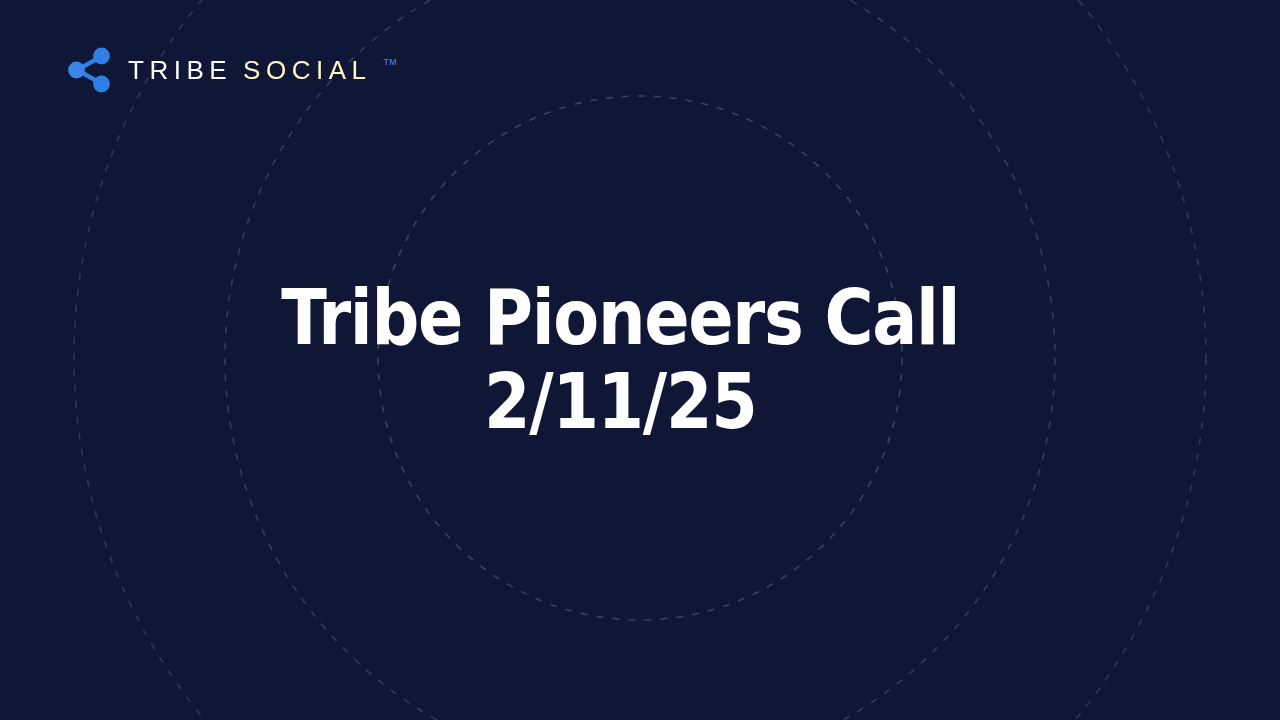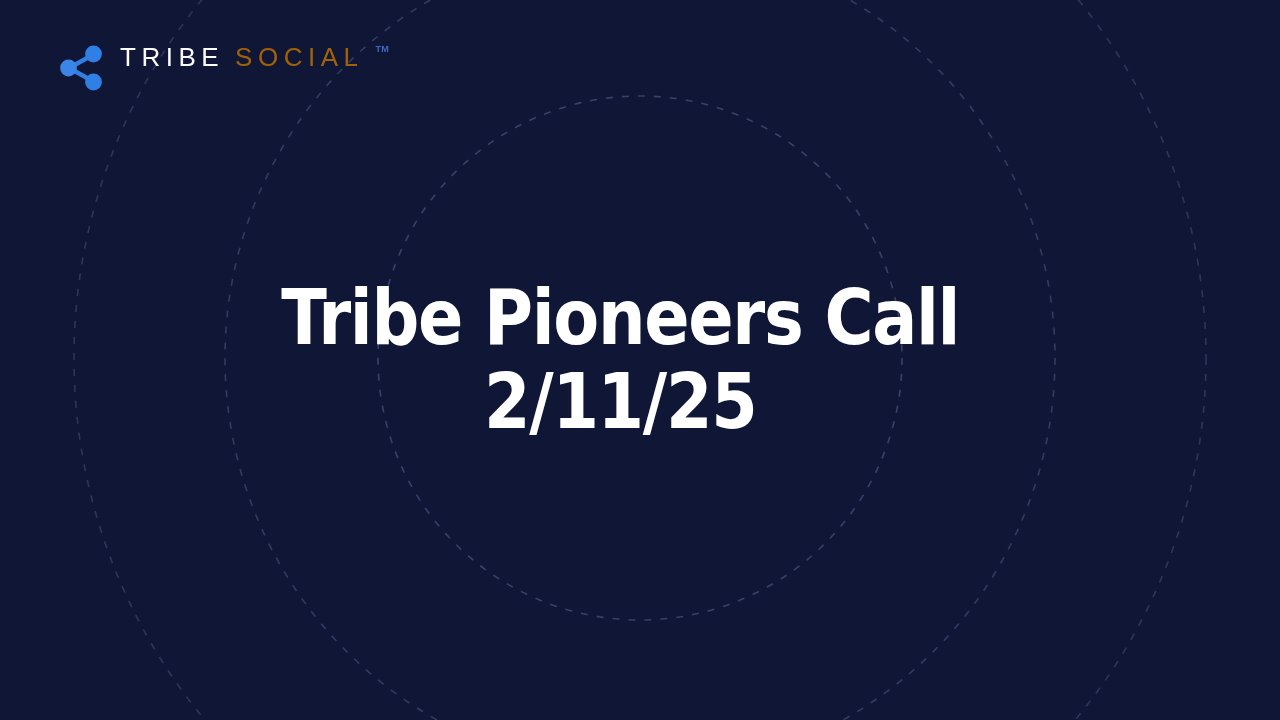--- a/index.html
+++ b/index.html
@@ -29,23 +29,24 @@
     left: 0;
     top: 0;
     width: 1280px;
     height: 720px;
     pointer-events: none;
   }
 
   
   .brand-lockup {
     position: absolute;
-    left: 56px;
+    left: 64px;
     top: 44px;
     display: flex;
+    align-items: center;
     height: 52px;
   }
   .brand-mark {
     width: 50px;
     height: 48px;
     flex: 0 0 auto;
     display: block;
   }
   .brand-wordmark {
     margin-left: 14px;
@@ -54,21 +55,21 @@
     line-height: 1;
     font-size: 26px;
     font-weight: 400;
     letter-spacing: 5.5px;
     white-space: nowrap;
   }
   .wordmark-primary {
     color: #fdfdff;
   }
   .wordmark-secondary {
-    color: #a16207;
+    color: #fef9c3;
     margin-left: 11px;
   }
   .wordmark-tm {
     color: #3c6cc6;
     font-size: 9px;
     letter-spacing: 0.4px;
     font-weight: 700;
     position: relative;
     top: 1px;
     margin-left: 12px;

